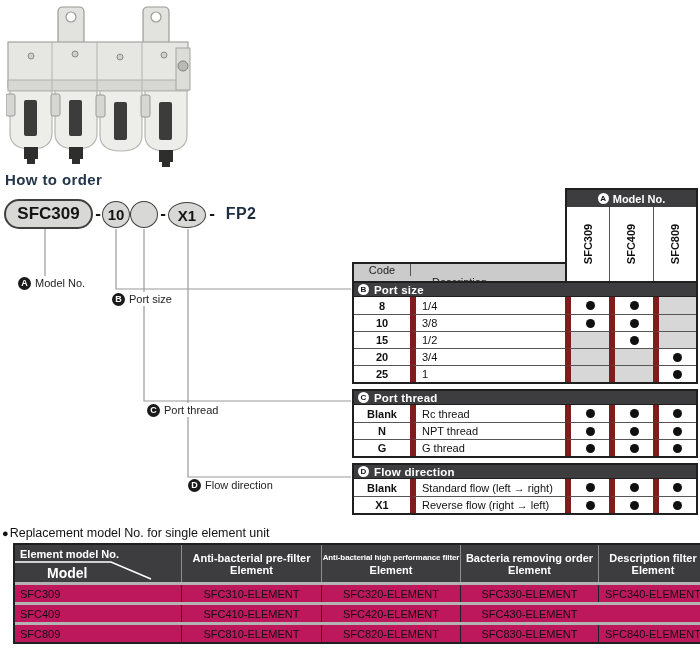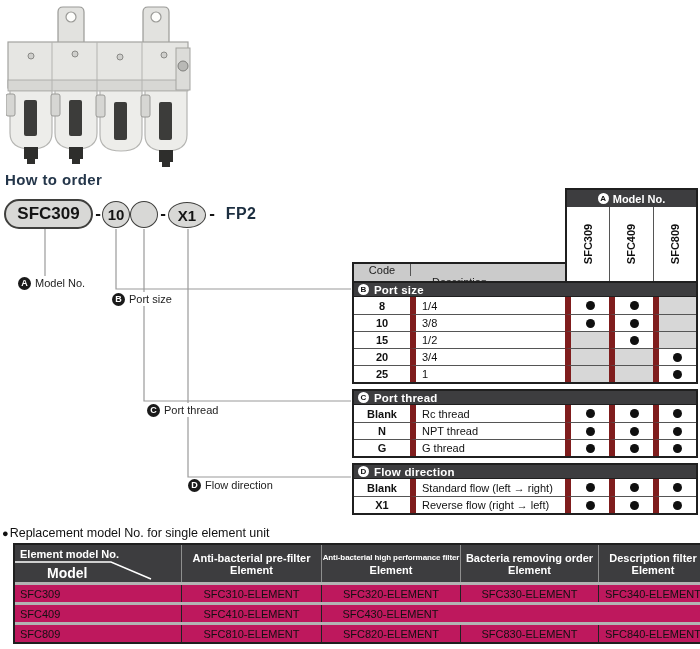--- a/index.html
+++ b/index.html
@@ -410,20 +410,21 @@
       <div class="rep-row">
         <div class="rep-cell w1">SFC309</div>
         <div class="rep-cell w2">SFC310-ELEMENT</div>
         <div class="rep-cell w3">SFC320-ELEMENT</div>
         <div class="rep-cell w4">SFC330-ELEMENT</div>
         <div class="rep-cell w5">SFC340-ELEMENT</div>
       </div>
       <div class="rep-row">
         <div class="rep-cell w1">SFC409</div>
         <div class="rep-cell w2">SFC410-ELEMENT</div>
+        <div class="rep-cell w3">SFC420-ELEMENT</div>
         <div class="rep-cell w4">SFC430-ELEMENT</div>
       </div>
       <div class="rep-row">
         <div class="rep-cell w1">SFC809</div>
         <div class="rep-cell w2">SFC810-ELEMENT</div>
         <div class="rep-cell w3">SFC820-ELEMENT</div>
         <div class="rep-cell w4">SFC830-ELEMENT</div>
         <div class="rep-cell w5">SFC840-ELEMENT</div>
       </div>
     </div>

